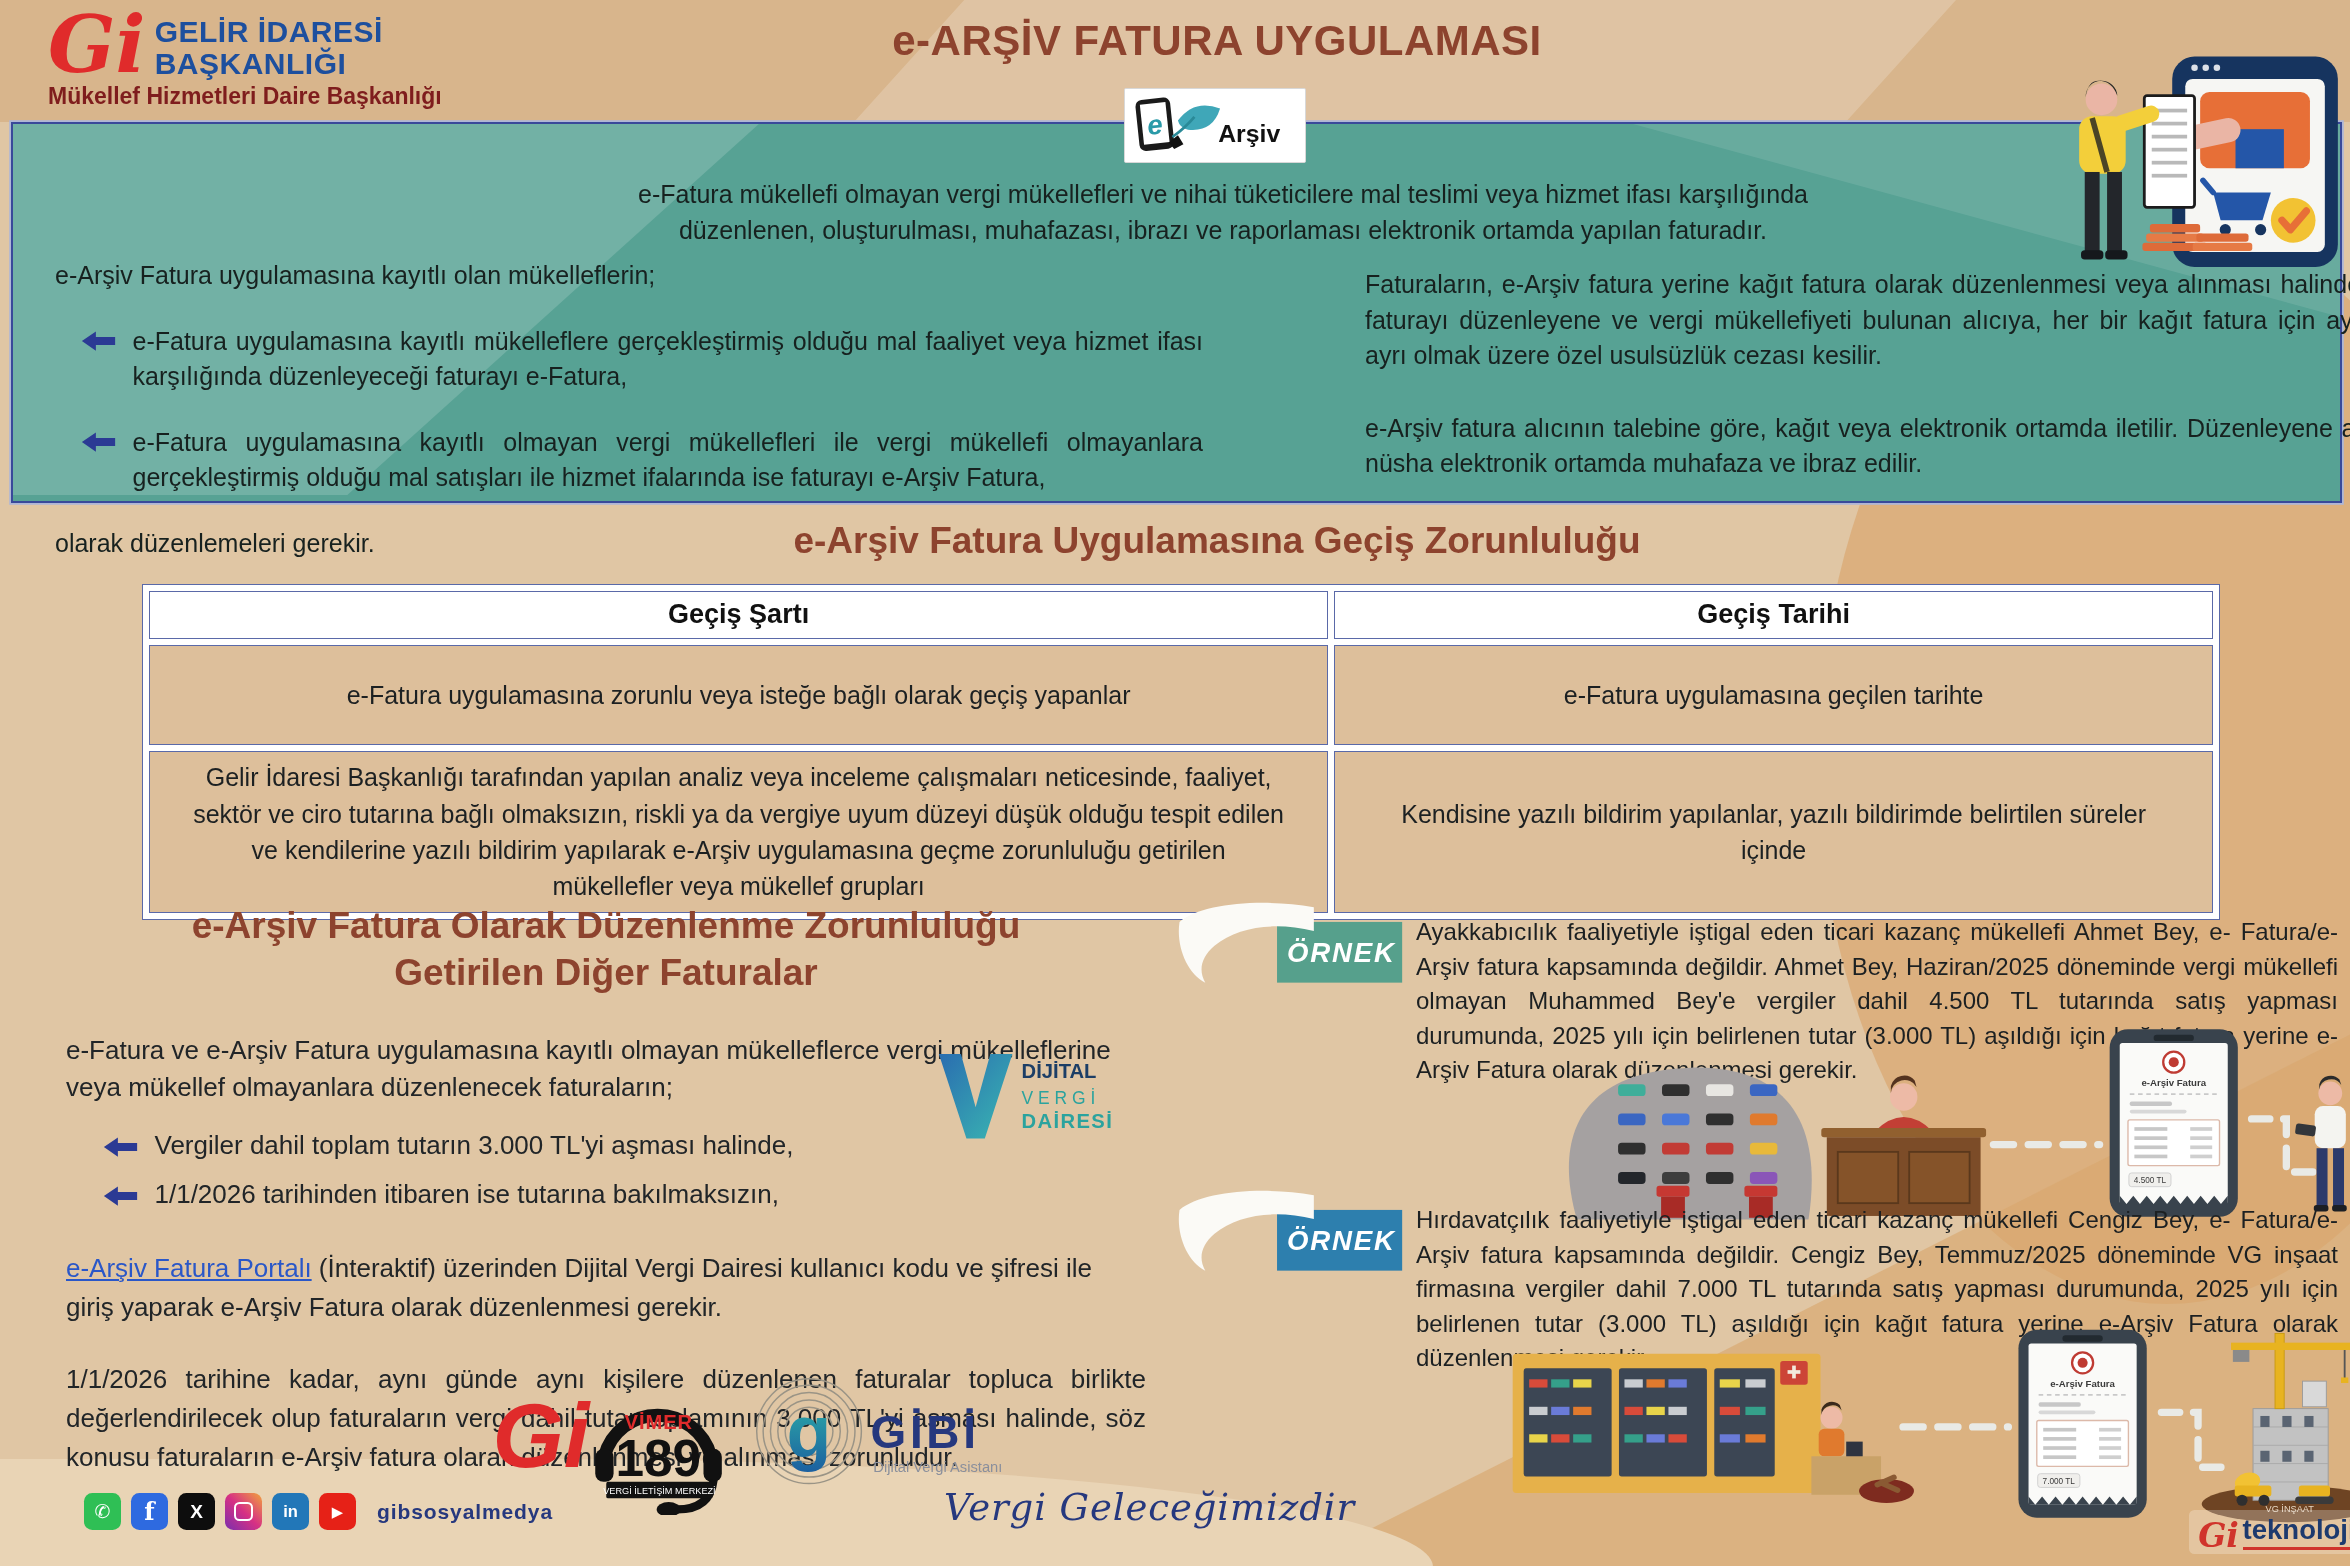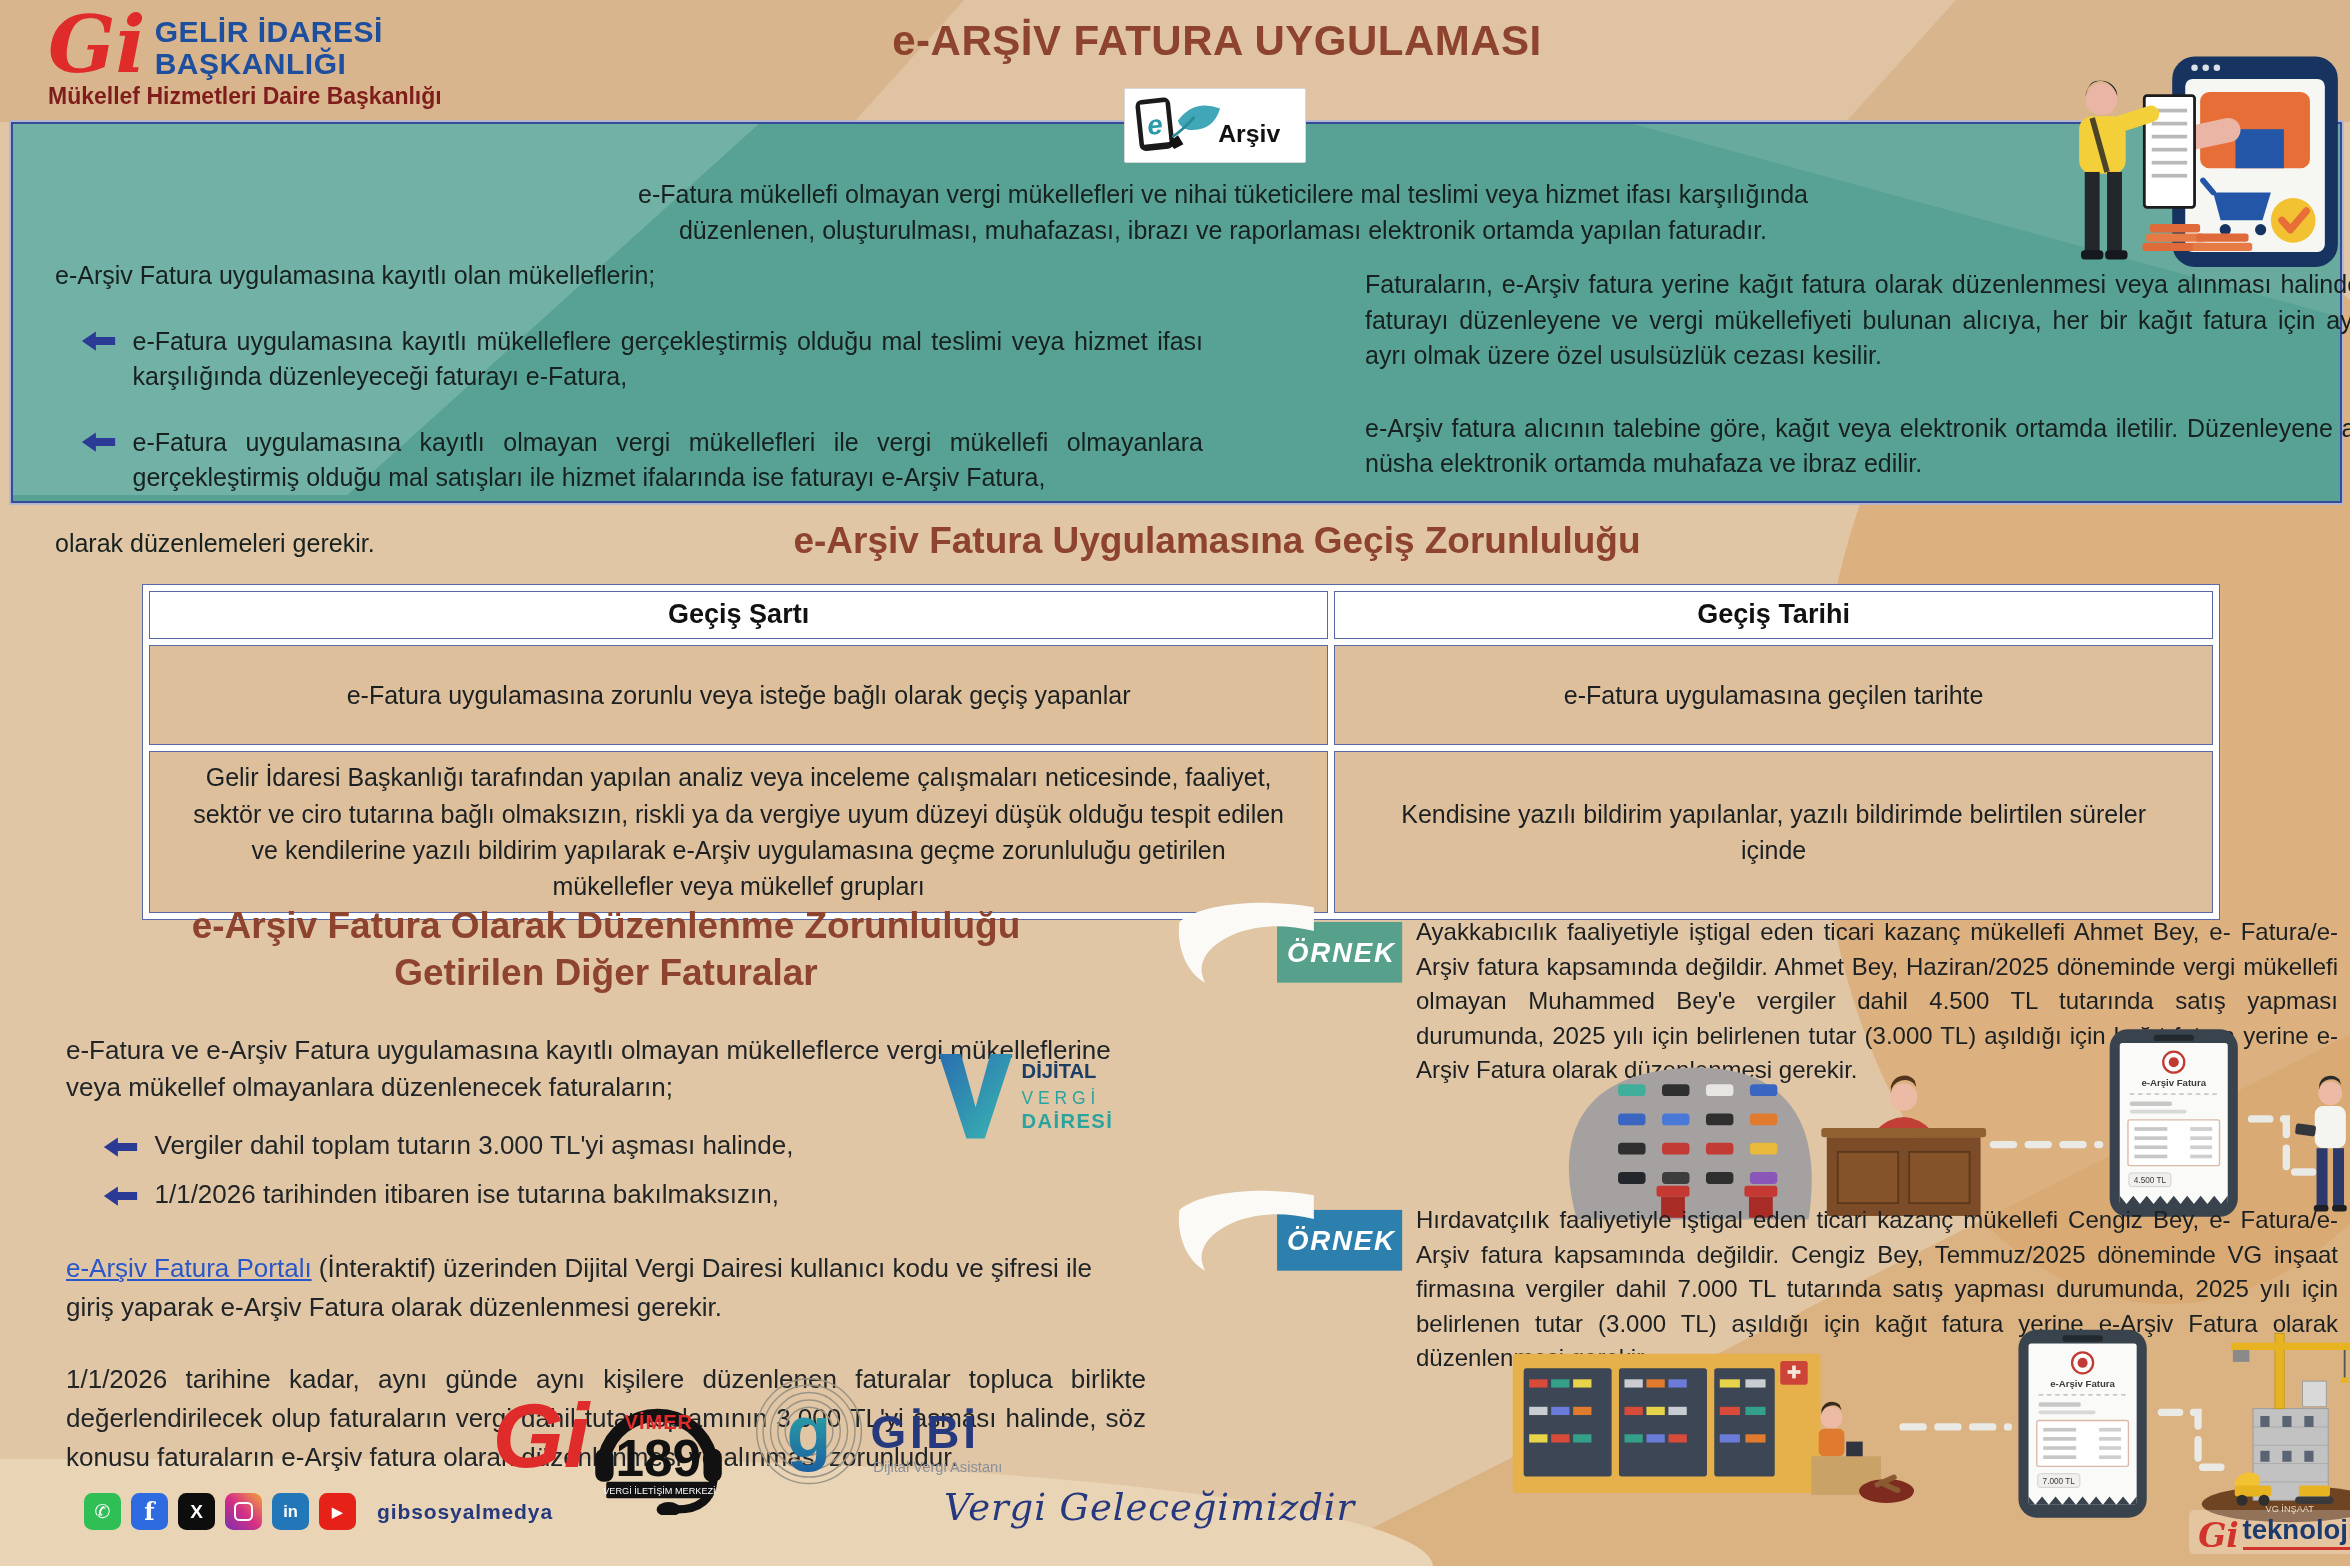--- a/index.html
+++ b/index.html
@@ -127,21 +127,21 @@
     <div class="abs teal-light-b"></div>
 
     <p class="abs intro-lead">e-Fatura mükellefi olmayan vergi mükellefleri ve nihai tüketicilere mal teslimi veya hizmet ifası karşılığında düzenlenen, oluşturulması, muhafazası, ibrazı ve raporlaması elektronik ortamda yapılan faturadır.</p>
 
     <div class="abs intro-left">
       <p>e-Arşiv Fatura uygulamasına kayıtlı olan mükelleflerin;</p>
       <div class="bullet">
         <svg class="arrow-ic" width="35" height="22" viewBox="0 0 40 24">
             <path d="M1 12 L17 1 L17 7.5 L39 7.5 L39 16.5 L17 16.5 L17 23 Z" fill="#2b3a94"></path>
           </svg>
-        <p>e-Fatura uygulamasına kayıtlı mükelleflere gerçekleştirmiş olduğu mal teslimi veya hizmet ifası karşılığında düzenleyeceği faturayı e-Fatura,</p>
+        <p>e-Fatura uygulamasına kayıtlı mükelleflere gerçekleştirmiş olduğu mal faaliyet veya hizmet ifası karşılığında düzenleyeceği faturayı e-Fatura,</p>
       </div>
       <div class="bullet">
         <svg class="arrow-ic" width="35" height="22" viewBox="0 0 40 24">
             <path d="M1 12 L17 1 L17 7.5 L39 7.5 L39 16.5 L17 16.5 L17 23 Z" fill="#2b3a94"></path>
           </svg>
         <p>e-Fatura uygulamasına kayıtlı olmayan vergi mükellefleri ile vergi mükellefi olmayanlara gerçekleştirmiş olduğu mal satışları ile hizmet ifalarında ise faturayı e-Arşiv Fatura,</p>
       </div>
       <p>olarak düzenlemeleri gerekir.</p>
     </div>
 

